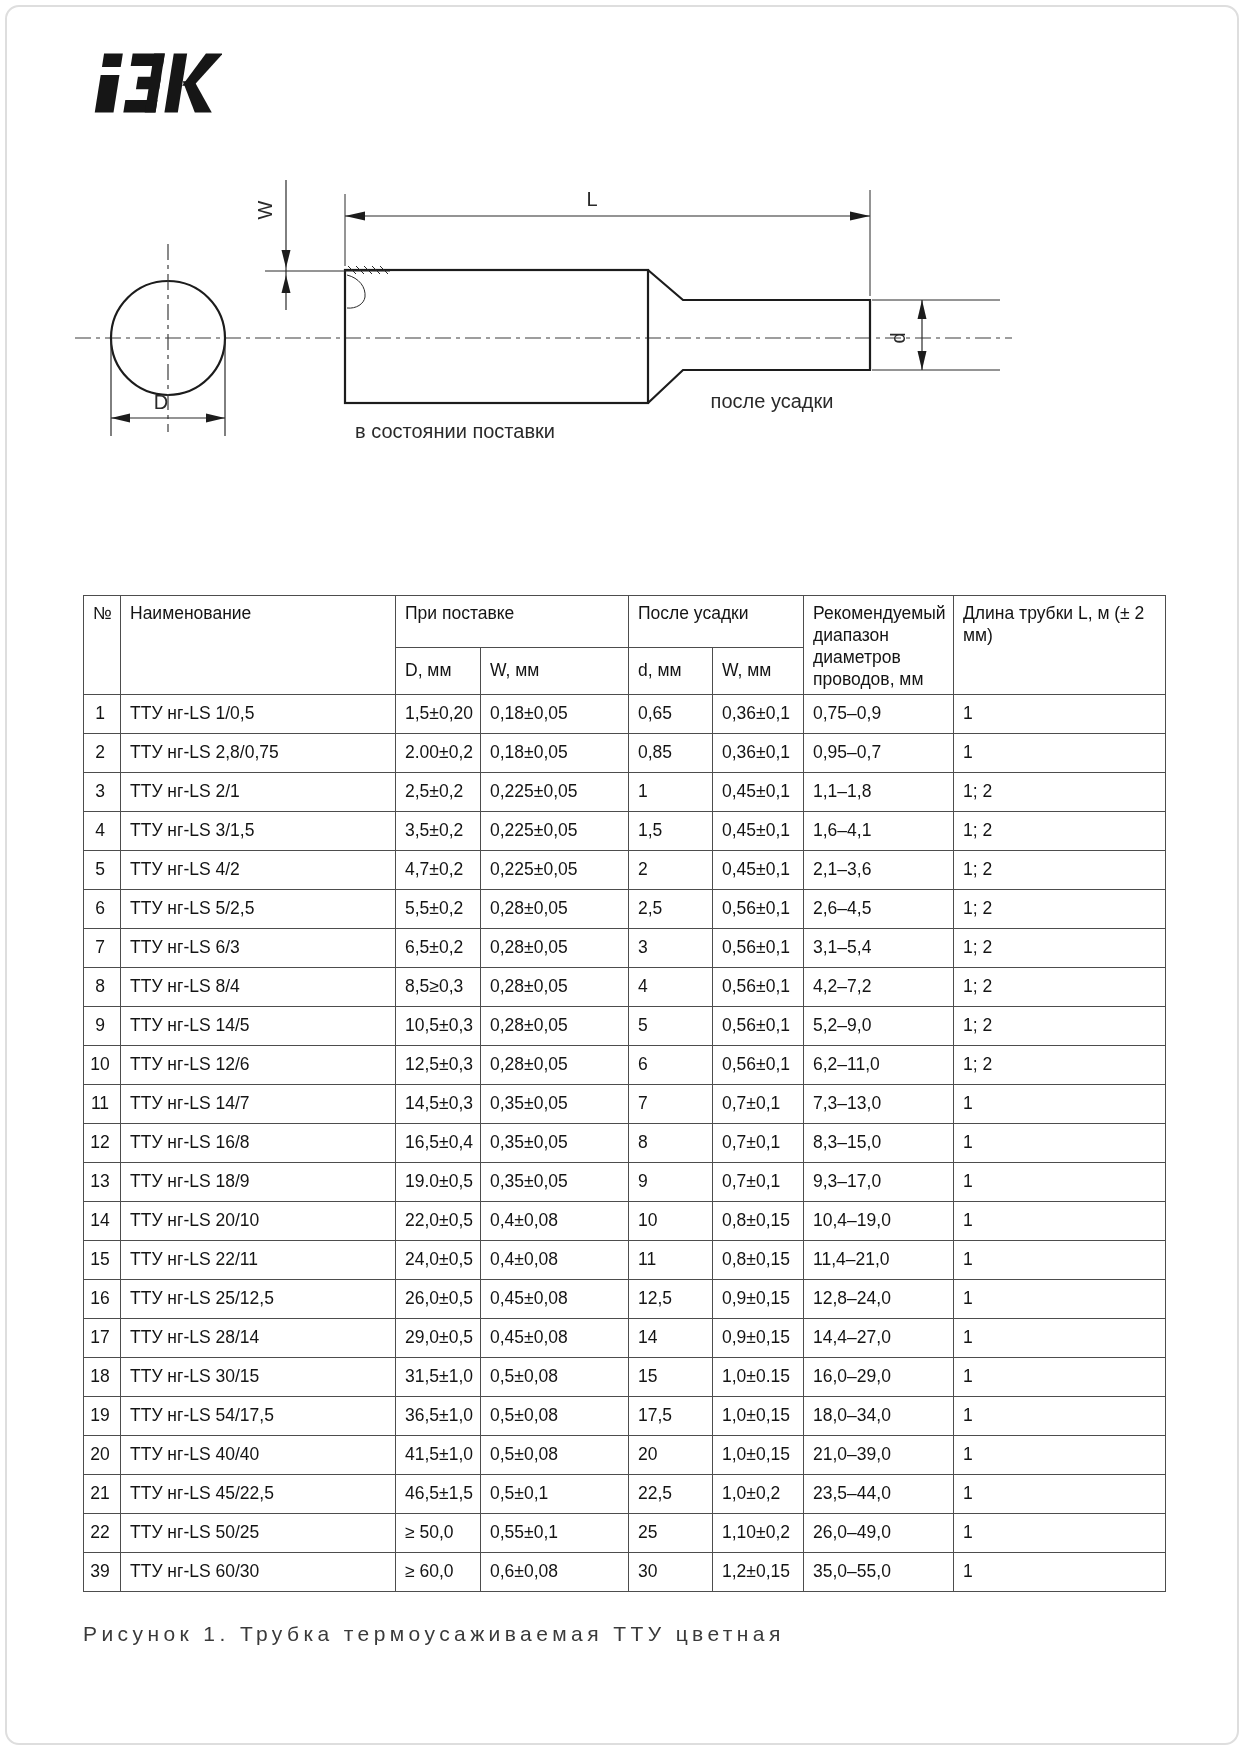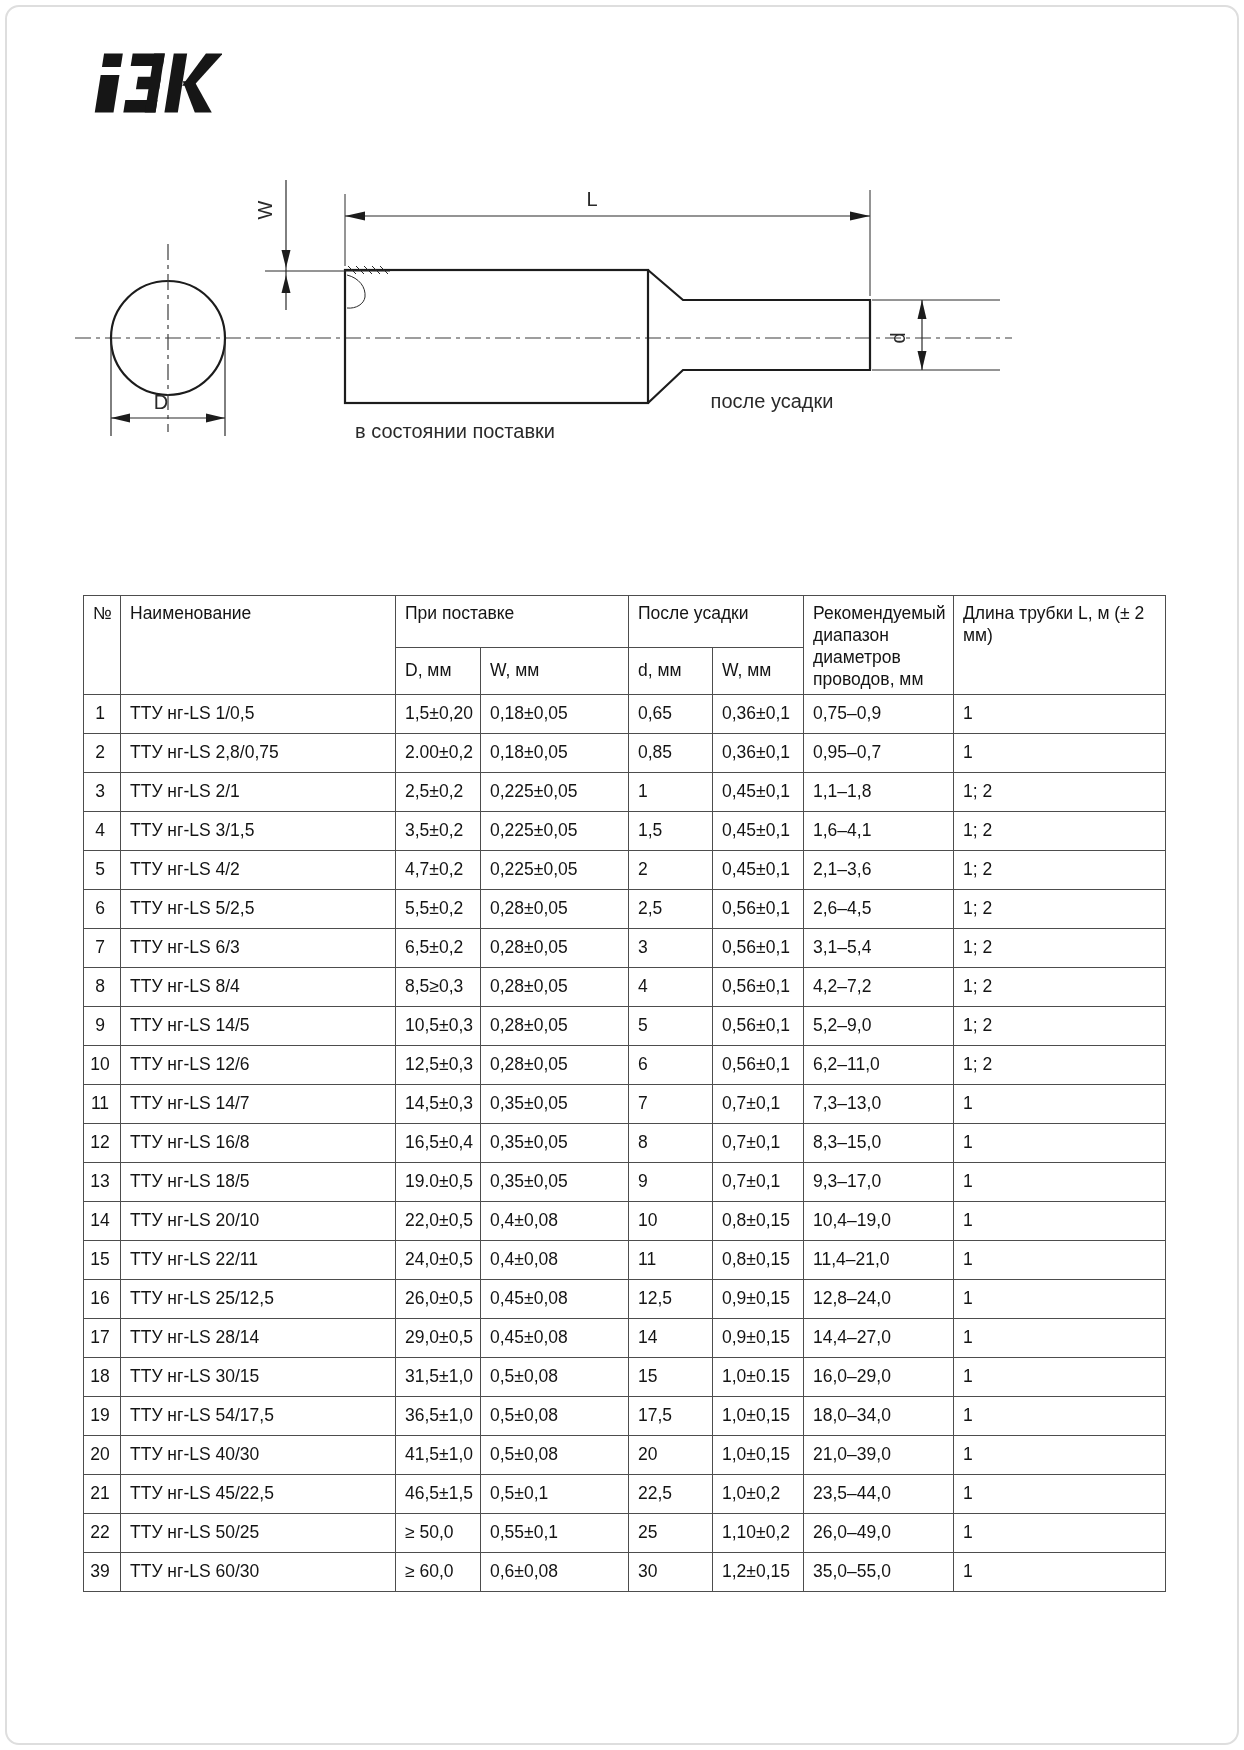--- a/index.html
+++ b/index.html
@@ -252,21 +252,21 @@
           <td>ТТУ нг-LS 16/8</td>
           <td>16,5±0,4</td>
           <td>0,35±0,05</td>
           <td>8</td>
           <td>0,7±0,1</td>
           <td>8,3–15,0</td>
           <td>1</td>
         </tr>
         <tr>
           <td>13</td>
-          <td>ТТУ нг-LS 18/5</td>
+          <td>ТТУ нг-LS 18/9</td>
           <td>19.0±0,5</td>
           <td>0,35±0,05</td>
           <td>9</td>
           <td>0,7±0,1</td>
           <td>9,3–17,0</td>
           <td>1</td>
         </tr>
         <tr>
           <td>14</td>
           <td>ТТУ нг-LS 20/10</td>
@@ -322,21 +322,21 @@
           <td>ТТУ нг-LS 54/17,5</td>
           <td>36,5±1,0</td>
           <td>0,5±0,08</td>
           <td>17,5</td>
           <td>1,0±0,15</td>
           <td>18,0–34,0</td>
           <td>1</td>
         </tr>
         <tr>
           <td>20</td>
-          <td>ТТУ нг-LS 40/30</td>
+          <td>ТТУ нг-LS 40/40</td>
           <td>41,5±1,0</td>
           <td>0,5±0,08</td>
           <td>20</td>
           <td>1,0±0,15</td>
           <td>21,0–39,0</td>
           <td>1</td>
         </tr>
         <tr>
           <td>21</td>
           <td>ТТУ нг-LS 45/22,5</td>
@@ -363,13 +363,14 @@
           <td>≥ 60,0</td>
           <td>0,6±0,08</td>
           <td>30</td>
           <td>1,2±0,15</td>
           <td>35,0–55,0</td>
           <td>1</td>
         </tr>
       </tbody>
   </table>
 
+  <div class="caption">Рисунок 1. Трубка термоусаживаемая ТТУ цветная</div>
 </div>
 
 </body></html>

